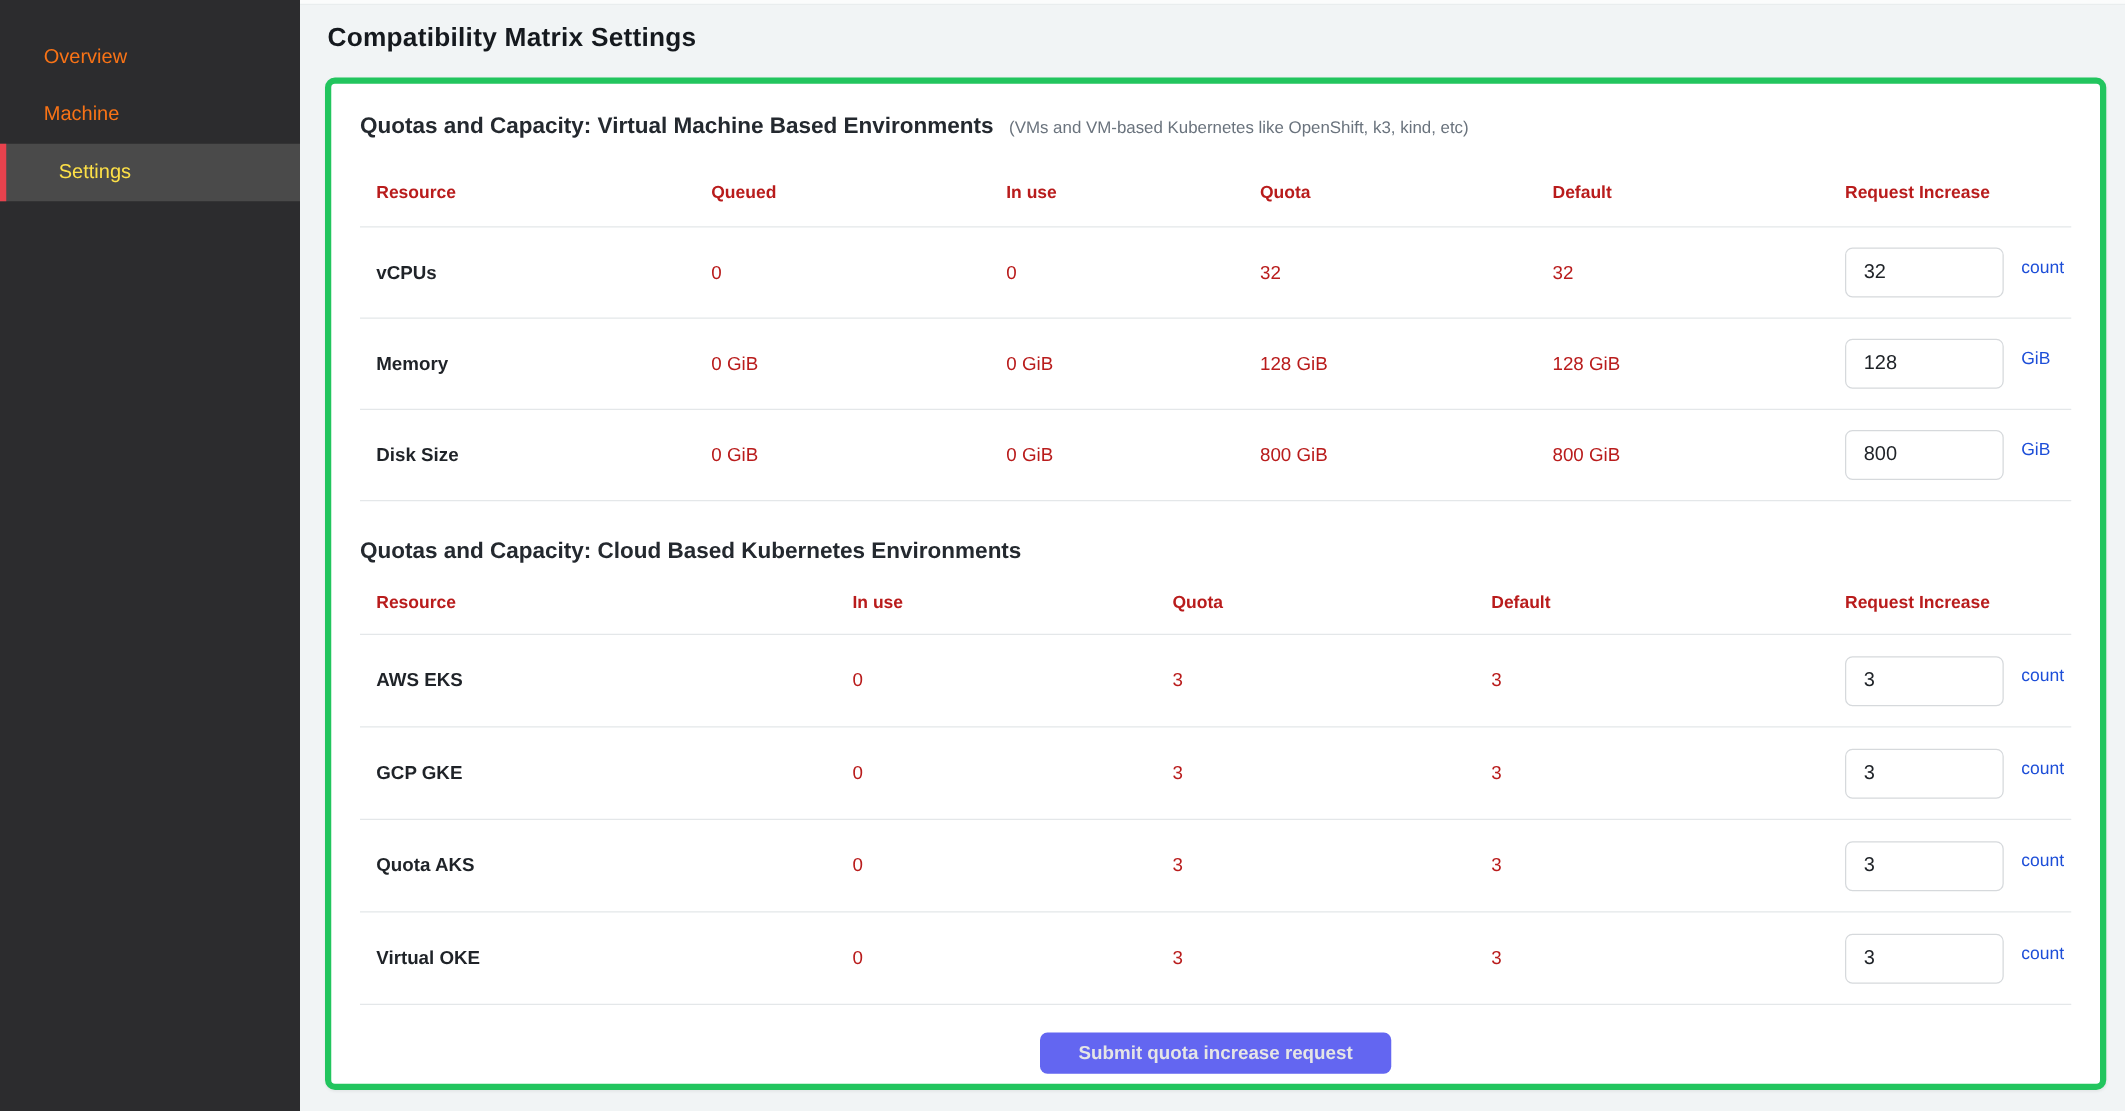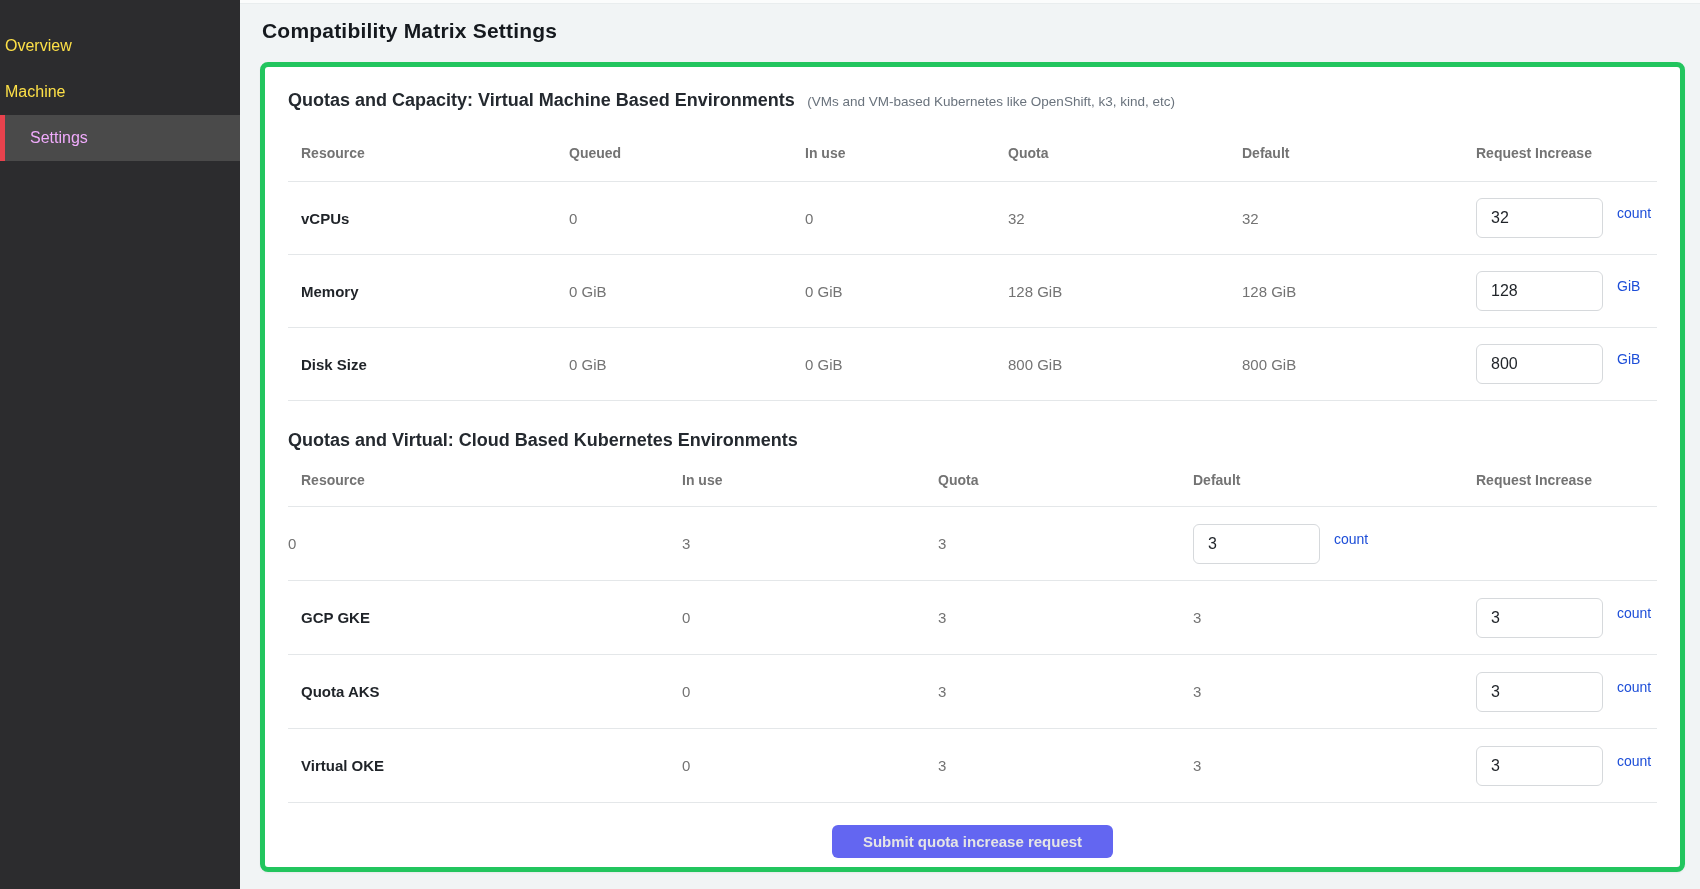--- a/index.html
+++ b/index.html
@@ -17,30 +17,31 @@
     width: 240px;
     min-width: 240px;
     height: 100%;
     background: #2c2c2e;
     padding-top: 23px;
   }
   .nav-item {
     height: 46px;
     display: flex;
     align-items: center;
+    padding-left: 30px;
     font-size: 16px;
-    color: #fde047;
+    color: #f97316;
     cursor: pointer;
     border-left: 5px solid transparent;
   }
   .nav-item.active {
     background: #4a4a4a;
-    color: #f0abfc;
+    color: #fde047;
     border-left: 5px solid #e8424d;
-    padding-left: 25px;
+    padding-left: 42px;
   }
 
   
   .main { flex: 1; position: relative; }
   .top-strip { height: 4px; background: #fbfcfc; border-bottom: 1px solid #e9edee; }
   .page-title {
     font-size: 21px;
     font-weight: 700;
     color: #15191e;
     margin: 14px 0 0 22px;
@@ -75,21 +76,21 @@
     color: #1f2328;
     border-bottom: 1px solid #e4e7e9;
   }
   .thead.t1-cols { height: 69px; padding-top: 12px; }
   .thead.t2-cols { height: 53px; }
 
   .trow { border-bottom: 1px solid #e4e7e9; font-size: 15px; }
   .trow.t1-cols { height: 73px; }
   .trow.t2-cols { height: 74px; }
 
-  .cell { color: #737373; }
+  .cell { color: #b91c1c; }
   .cell.first { padding-left: 13px; }
   .cell.resource { font-weight: 600; color: #1f2328; padding-left: 13px; }
 
   .req-cell { display: flex; align-items: center; }
   .req-input {
     width: 127px;
     height: 40px;
     border: 1px solid #d6d9dc;
     border-radius: 6px;
     padding: 0 14px;
@@ -186,32 +187,33 @@
       <div class="cell">0 GiB</div>
       <div class="cell">800 GiB</div>
       <div class="cell">800 GiB</div>
       <div class="req-cell">
         <input class="req-input" type="text" value="800" style="">
         <span class="unit">GiB</span>
       </div>
     </div>
 
     <div class="section-head second">
-      <span class="section-title">Quotas and Virtual: Cloud Based Kubernetes Environments</span>
+      <span class="section-title">Quotas and Capacity: Cloud Based Kubernetes Environments</span>
     </div>
 
     <div class="thead t2-cols">
       <div class="cell first">Resource</div>
       <div class="cell">In use</div>
       <div class="cell">Quota</div>
       <div class="cell">Default</div>
       <div class="cell">Request Increase</div>
     </div>
 
     <div class="trow t2-cols">
+      <div class="cell resource">AWS EKS</div>
       <div class="cell">0</div>
       <div class="cell">3</div>
       <div class="cell">3</div>
       <div class="req-cell">
         <input class="req-input" type="text" value="3" style="">
         <span class="unit">count</span>
       </div>
     </div>
 
     <div class="trow t2-cols">

